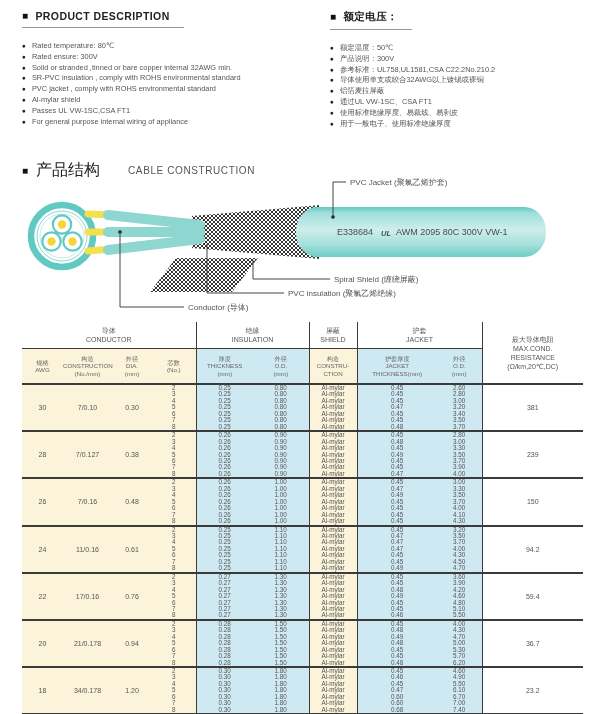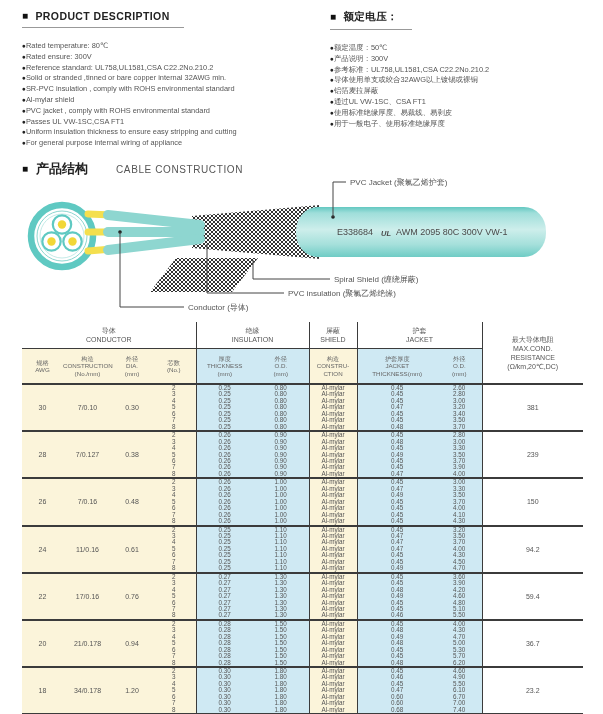--- a/index.html
+++ b/index.html
@@ -9,26 +9,26 @@
   
   .top{position:absolute;top:10px;left:22px;right:6px;display:flex;}
   .col-left{width:308px;}
   .col-right{flex:1;}
   .sec-head{display:flex;align-items:center;gap:7px;font-size:10.5px;letter-spacing:.4px;
             color:#222;font-weight:bold;width:-moz-fit-content;width:fit-content;
             padding:0 14px 5px 0;}
   .sec-head.underlined{border-bottom:1px solid #999;}
   .sq{font-size:10px;line-height:10px;color:#111;}
   .bullets{margin-top:13px;}
-  .bullet{display:flex;gap:0;font-size:7.4px;line-height:10.8px;color:#555;white-space:nowrap;}
+  .bullet{display:flex;gap:6px;font-size:7.4px;line-height:10.8px;color:#555;white-space:nowrap;}
   .bullet .dot{font-size:6.5px;color:#222;}
 
   
   .sec2{position:absolute;top:160px;left:22px;display:flex;align-items:center;gap:8px;}
-  .sec2 .cn{font-size:13px;font-weight:bold;color:#222;}
+  .sec2 .cn{font-size:16px;font-weight:normal;color:#222;}
   .sec2 .en{font-size:10px;letter-spacing:.6px;color:#555;margin-left:20px;}
   .diagram{position:absolute;top:172px;left:0;}
 
   
   table.spec{position:absolute;top:322px;left:22px;width:561px;border-collapse:collapse;
              table-layout:fixed;}
   table.spec th,table.spec td{padding:0;margin:0;text-align:center;vertical-align:middle;}
   tr.grp th{background:#fff;border-bottom:1.5px solid #3b3b3b;font-weight:normal;
             color:#555;font-size:7px;line-height:9px;height:26px;}
   tr.sub th{font-weight:normal;color:#666;font-size:6.2px;line-height:7.2px;height:34px;
@@ -59,45 +59,37 @@
           <div class="bullet">
             <span class="dot">●</span>
             <span>Rated temperature: 80℃</span>
           </div>
           <div class="bullet">
             <span class="dot">●</span>
             <span>Rated ensure: 300V</span>
           </div>
           <div class="bullet">
             <span class="dot">●</span>
-            <span>Reference standard: UL758,UL1581,CSA C22.2No.210.2</span>
-          </div>
-          <div class="bullet">
-            <span class="dot">●</span>
             <span>Solid or stranded ,tinned or bare copper internal 32AWG min.</span>
           </div>
           <div class="bullet">
             <span class="dot">●</span>
             <span>SR-PVC insulation , comply with ROHS environmental standard</span>
           </div>
           <div class="bullet">
             <span class="dot">●</span>
+            <span>PVC jacket , comply with ROHS environmental standard</span>
+          </div>
+          <div class="bullet">
+            <span class="dot">●</span>
             <span>Al-mylar shield</span>
           </div>
           <div class="bullet">
             <span class="dot">●</span>
-            <span>PVC jacket , comply with ROHS environmental standard</span>
-          </div>
-          <div class="bullet">
-            <span class="dot">●</span>
             <span>Passes UL VW-1SC,CSA FT1</span>
-          </div>
-          <div class="bullet">
-            <span class="dot">●</span>
-            <span>Uniform insulation thickness to ensure easy stripping and cutting</span>
           </div>
           <div class="bullet">
             <span class="dot">●</span>
             <span>For general purpose internal wiring of appliance</span>
           </div>
         </div>
     </div>
     <div class="col-right">
       <div class="sec-head underlined">
         <span class="sq">■</span>

